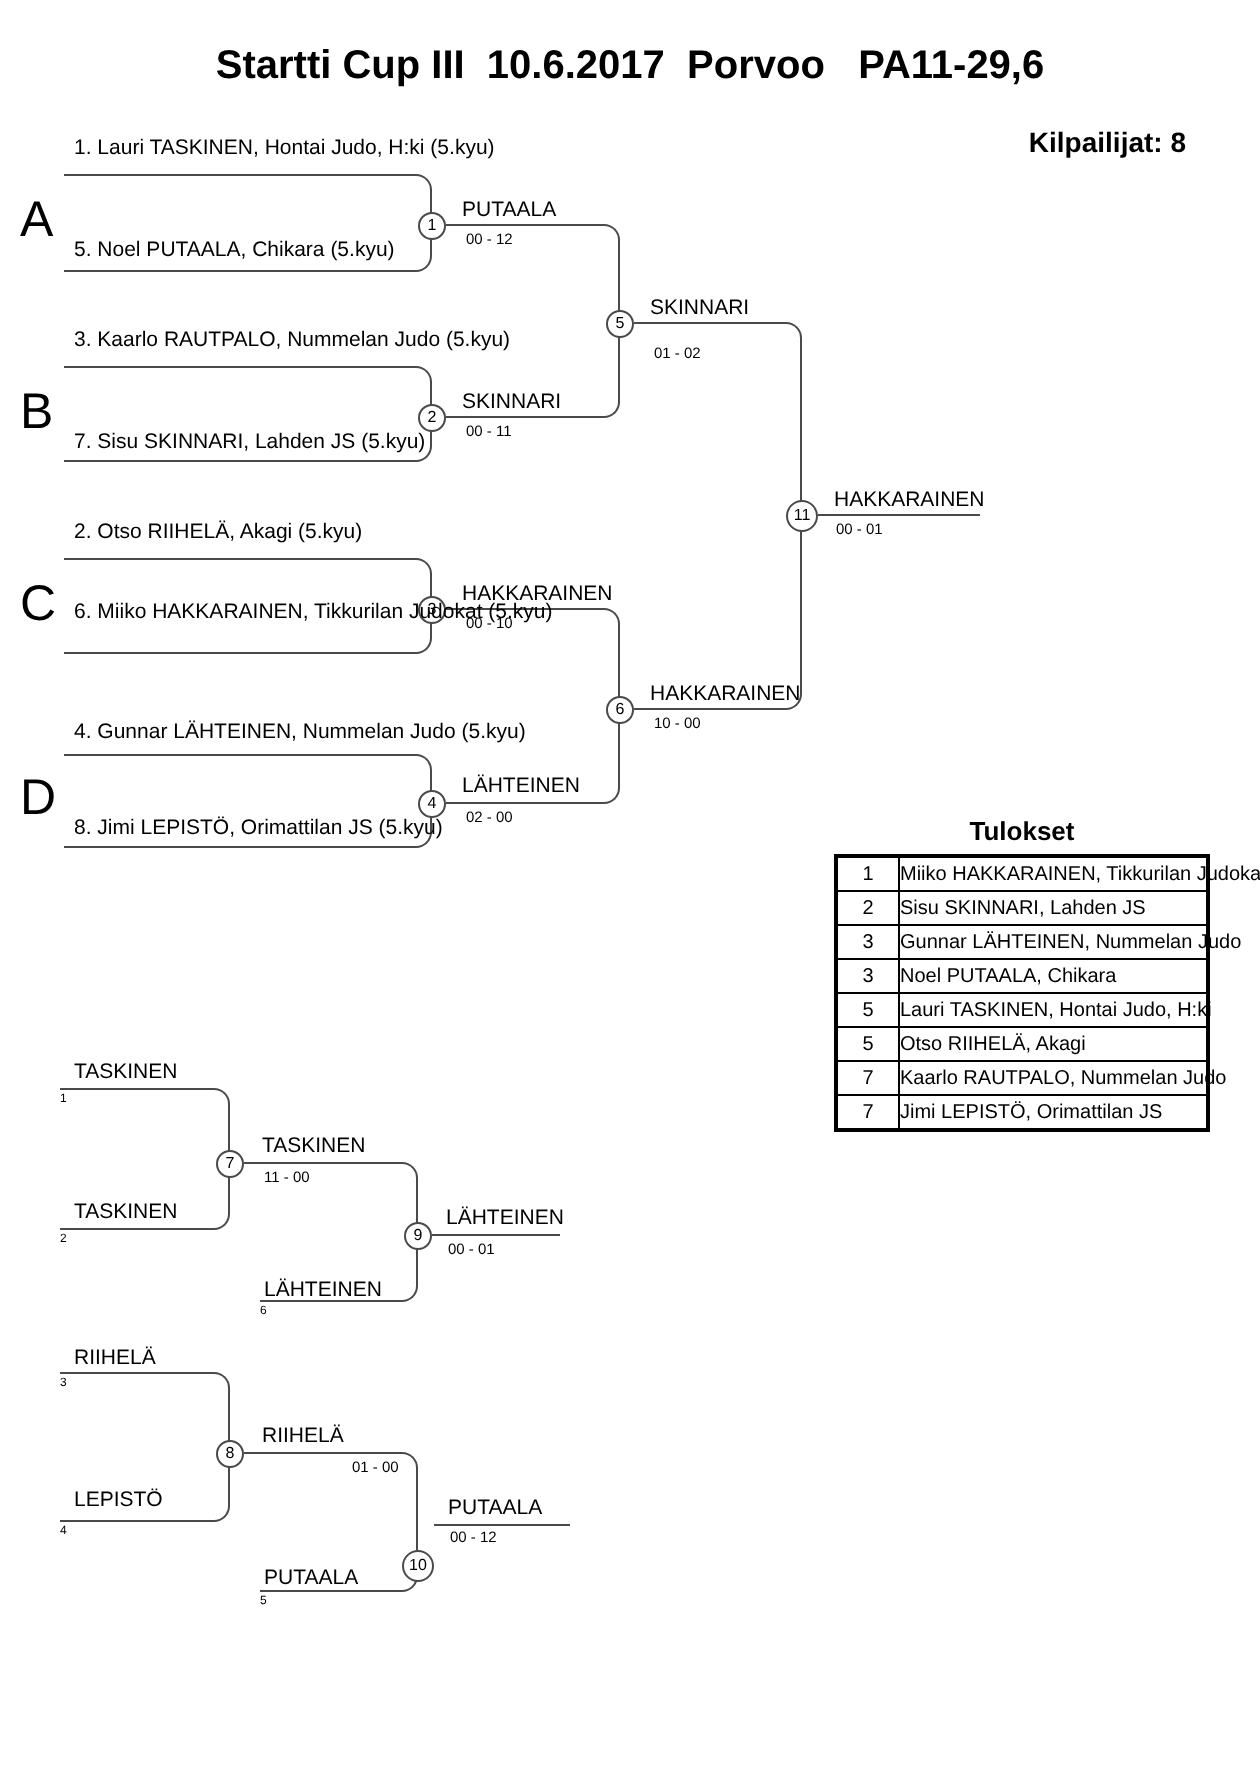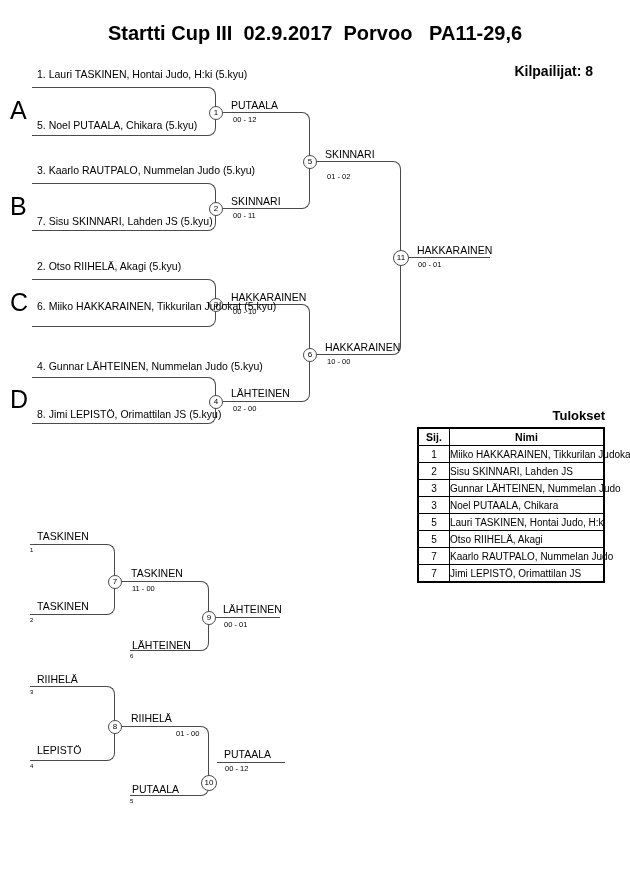--- a/index.html
+++ b/index.html
@@ -32,39 +32,39 @@
   }
   .hline { position:absolute; border-top:1.5px solid #4a4a4a; z-index:1; }
   .circle {
     position:absolute; box-sizing:border-box; width:14px; height:14px;
     border:1.5px solid #4a4a4a; border-radius:50%; background:#fff; z-index:2;
     display:flex; align-items:center; justify-content:center;
     font-size:8px; line-height:1;
   }
   .circle.big { width:16px; height:16px; }
   .tbl-title {
-    position:absolute; left:417px; top:408px; width:188px; text-align:right;
+    position:absolute; left:417px; top:408px; width:188px; text-align:center;
     font-size:13px; font-weight:bold;
   }
   .results { position:absolute; left:417px; top:427px; z-index:4; }
   table.res {
     border-collapse:collapse; width:188px; table-layout:fixed;
     border:2px solid #000; background:transparent;
   }
   table.res th, table.res td {
     border:1px solid #000; height:16px; padding:0; vertical-align:middle;
   }
   table.res th { font-size:10.5px; font-weight:bold; text-align:center; }
   td.sij { width:30px; text-align:center; font-size:10px; }
   td.nimi { padding-left:5px; text-align:left; font-size:10px; white-space:nowrap; overflow:visible; }
 </style>
 </head>
 <body>
 
-<div class="title">Startti Cup III  02.9.2017  Porvoo   PA11-29,6</div>
+<div class="title">Startti Cup III  10.6.2017  Porvoo   PA11-29,6</div>
 <div class="competitors">Kilpailijat: 8</div>
 
 <div class="pline" style="left:37px; top:68px;">1. Lauri TASKINEN, Hontai Judo, H:ki (5.kyu)</div>
 <div class="l-down" style="left:32px; top:87px; width:184px; height:26px;"></div>
 <div class="sec-label" style="left:10px; top:96px;">A</div>
 <div class="pline" style="left:37px; top:119px;">5. Noel PUTAALA, Chikara (5.kyu)</div>
 <div class="l-up" style="left:32px; top:113px; width:184px; height:23px;"></div>
 <div class="l-down" style="left:223px; top:112px; width:87px; height:50px;"></div>
 <div class="circle" style="left:209px; top:106px;">1</div>
 <div class="wname" style="left:231px; top:99px;">PUTAALA</div>
@@ -112,24 +112,20 @@
 
 <div class="hline" style="left:409px; top:257px; width:81px;"></div>
 <div class="circle big" style="left:393px; top:250px;">11</div>
 <div class="wname" style="left:417px; top:244px;">HAKKARAINEN</div>
 <div class="score" style="left:418px; top:260px;">00 - 01</div>
 
 <div class="tbl-title">Tulokset</div>
 <div class="results">
   <table class="res">
     <tbody>
-        <tr>
-      <th style="width:30px;">Sij.</th>
-      <th>Nimi</th>
-    </tr>
     <tr>
       <td class="sij">1</td>
       <td class="nimi">Miiko HAKKARAINEN, Tikkurilan Judokat</td>
     </tr>
     <tr>
       <td class="sij">2</td>
       <td class="nimi">Sisu SKINNARI, Lahden JS</td>
     </tr>
     <tr>
       <td class="sij">3</td>

